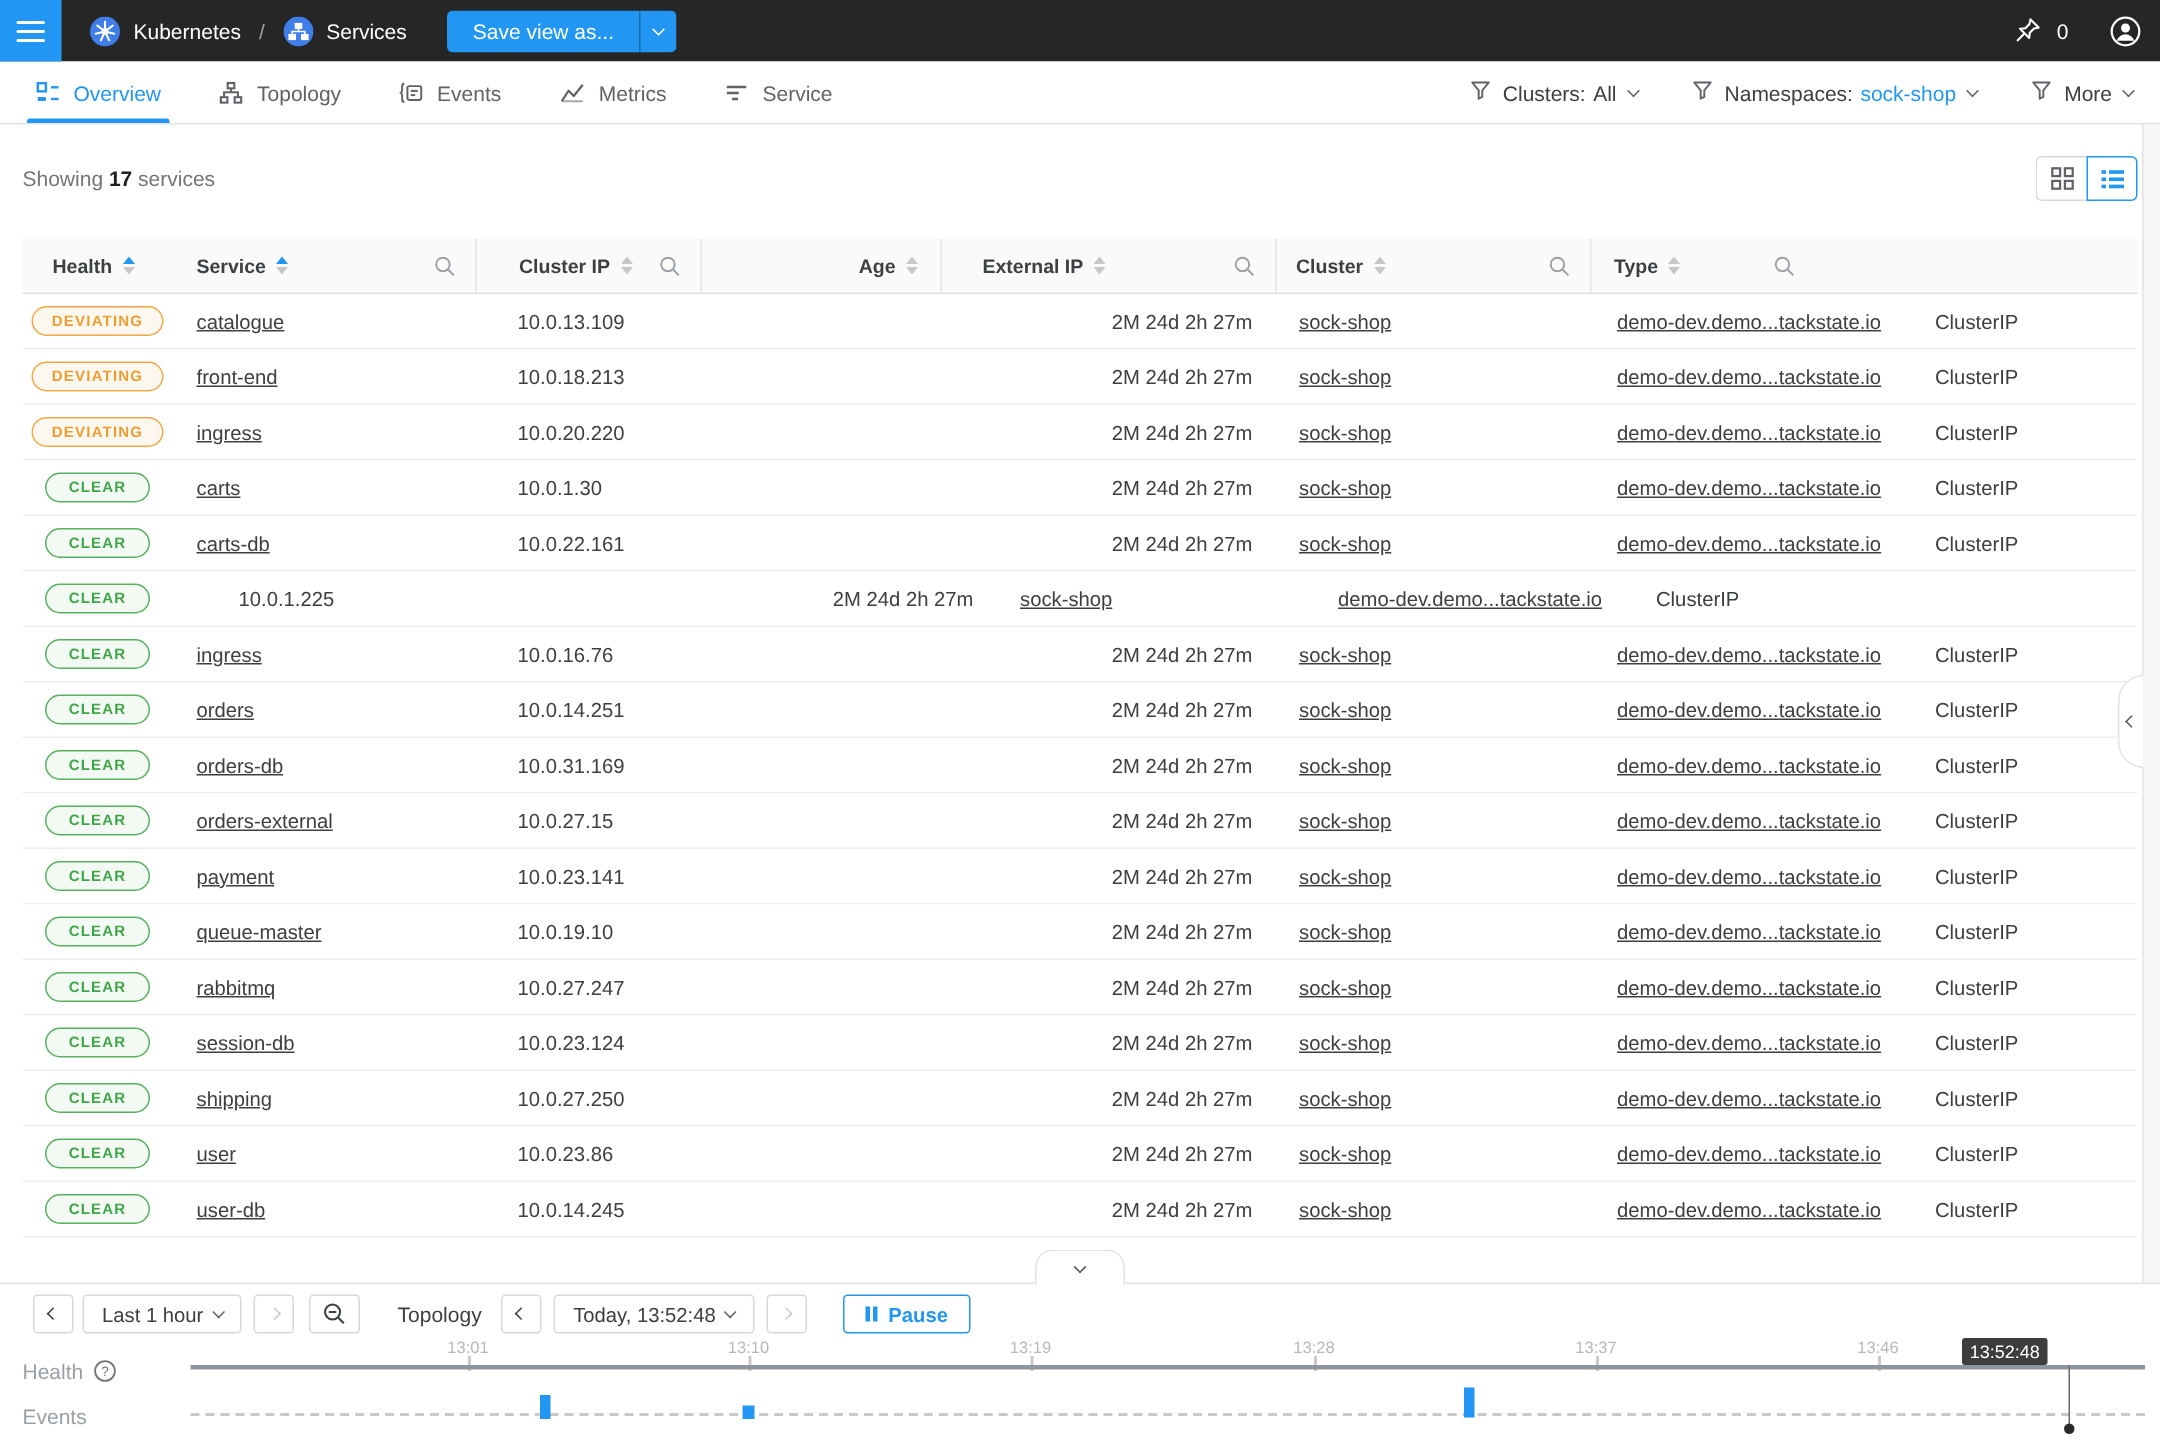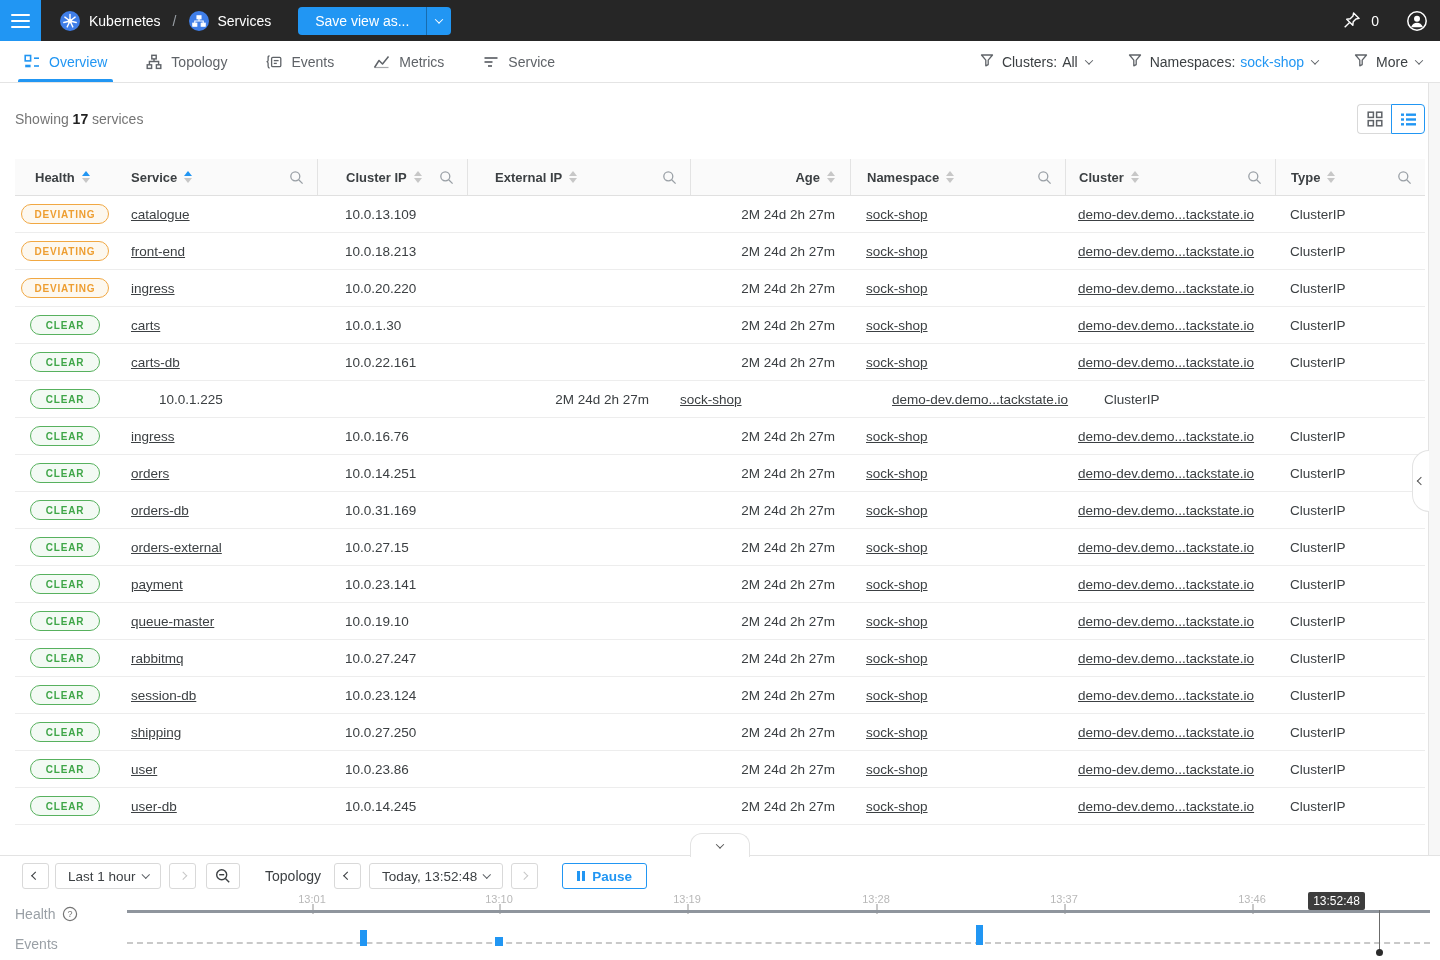--- a/index.html
+++ b/index.html
@@ -345,46 +345,31 @@
               <path d="M0 7h8L4 12z" fill="#c7c7c7"></path>
             </svg>
           </span>
         <span class="search">
             <svg width="15" height="15" viewBox="0 0 15 15">
               <circle cx="6.3" cy="6.3" r="4.5" fill="none" stroke="#9aa0a6" stroke-width="1.3"></circle>
               <line x1="9.7" y1="9.7" x2="13.6" y2="13.6" stroke="#9aa0a6" stroke-width="1.3"></line>
             </svg>
           </span>
       </div>
-      <div class="th c3 sep">
-        <span>External IP</span>
-        <span class="sort">
-            <svg width="8" height="12" viewBox="0 0 8 12">
-              <path d="M4 0L8 5H0z" fill="#c7c7c7"></path>
-              <path d="M0 7h8L4 12z" fill="#c7c7c7"></path>
-            </svg>
-          </span>
-        <span class="search">
-            <svg width="15" height="15" viewBox="0 0 15 15">
-              <circle cx="6.3" cy="6.3" r="4.5" fill="none" stroke="#9aa0a6" stroke-width="1.3"></circle>
-              <line x1="9.7" y1="9.7" x2="13.6" y2="13.6" stroke="#9aa0a6" stroke-width="1.3"></line>
-            </svg>
-          </span>
-      </div>
       <div class="th c4 sep">
         <span>Age</span>
         <span class="sort">
             <svg width="8" height="12" viewBox="0 0 8 12">
               <path d="M4 0L8 5H0z" fill="#c7c7c7"></path>
               <path d="M0 7h8L4 12z" fill="#c7c7c7"></path>
             </svg>
           </span>
       </div>
-      <div class="th c5 sep">
-        <span>Namespace</span>
+      <div class="th c3 sep">
+        <span>External IP</span>
         <span class="sort">
             <svg width="8" height="12" viewBox="0 0 8 12">
               <path d="M4 0L8 5H0z" fill="#c7c7c7"></path>
               <path d="M0 7h8L4 12z" fill="#c7c7c7"></path>
             </svg>
           </span>
         <span class="search">
             <svg width="15" height="15" viewBox="0 0 15 15">
               <circle cx="6.3" cy="6.3" r="4.5" fill="none" stroke="#9aa0a6" stroke-width="1.3"></circle>
               <line x1="9.7" y1="9.7" x2="13.6" y2="13.6" stroke="#9aa0a6" stroke-width="1.3"></line>

